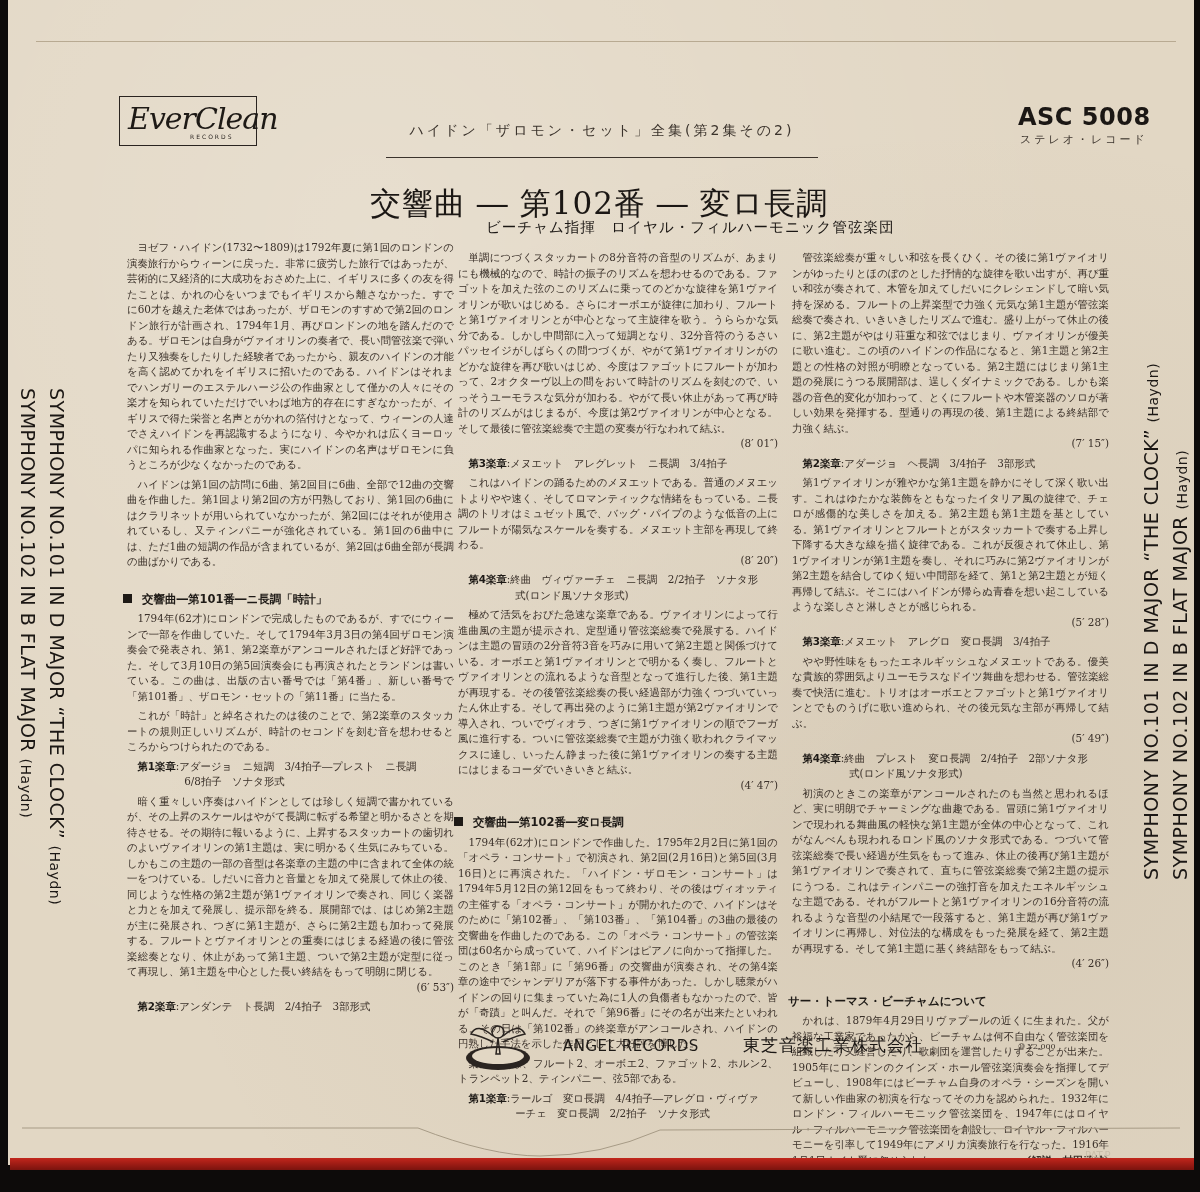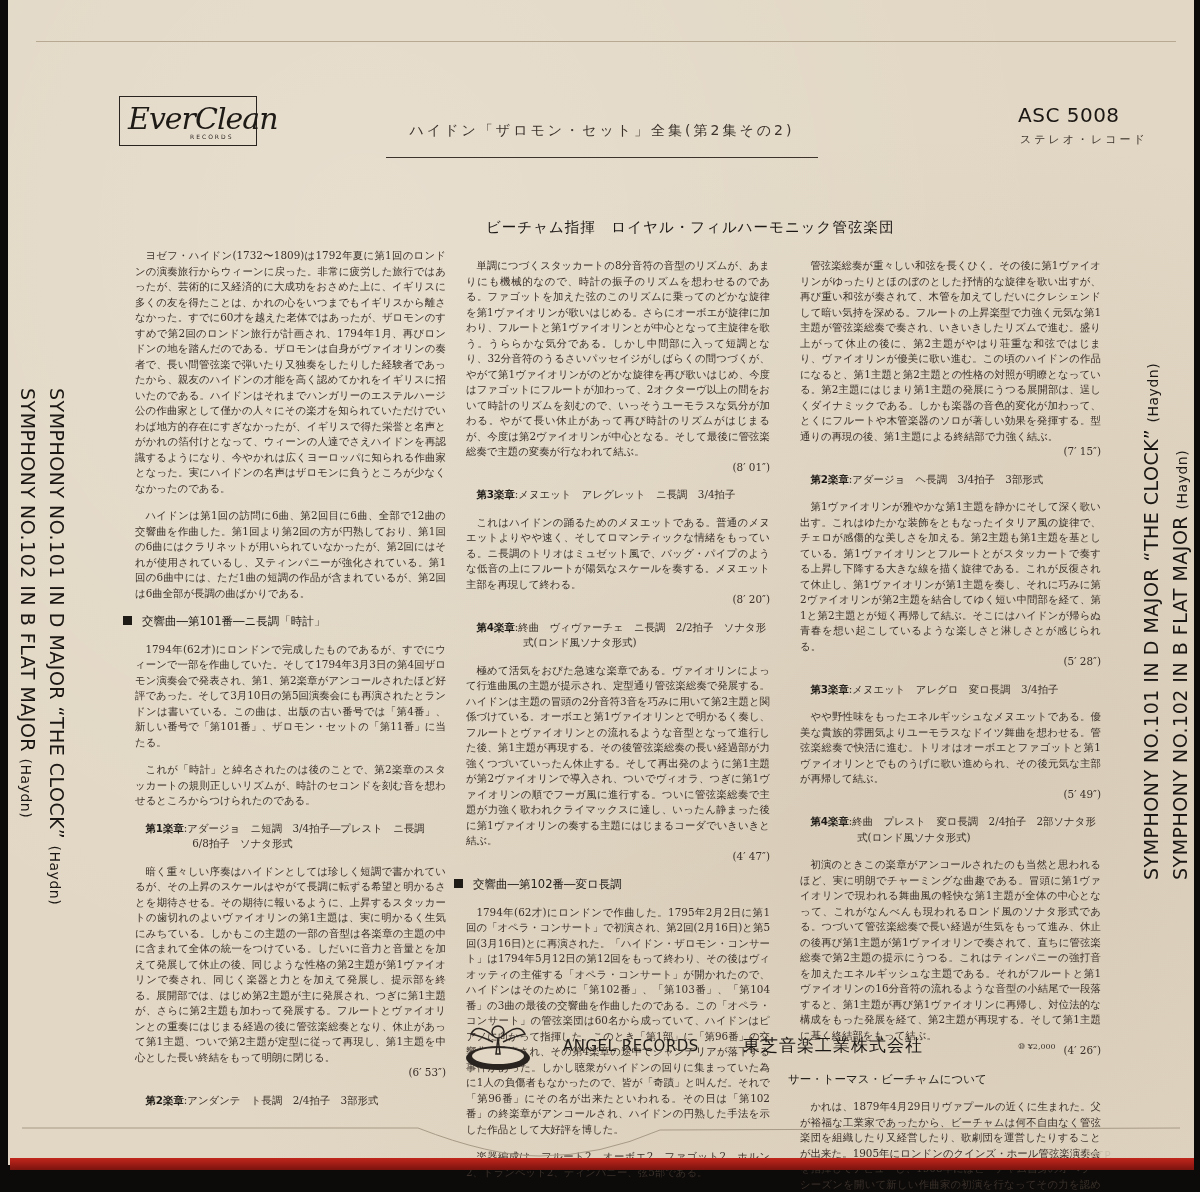--- a/index.html
+++ b/index.html
@@ -32,39 +32,39 @@
   .logo-sub { position:absolute; left:70px; top:36px; font-size:6px; letter-spacing:2px; font-family:"DejaVu Sans", sans-serif; }
 
   .series-title {
     position:absolute; left:378px; top:122px; width:432px;
     font-size:14px; letter-spacing:3px; color:#3b332c;
     border-bottom:1.3px solid #3b332c; padding-bottom:17px;
     text-align:center; font-family:"DejaVu Sans", sans-serif;
   }
   .catalog {
     position:absolute; left:1010px; top:103px; font-family:"DejaVu Sans", sans-serif;
-    font-weight:normal; font-size:20px; color:#1b1714; letter-spacing:0.5px;
+    font-weight:bold; font-size:24px; color:#1b1714; letter-spacing:0.5px;
   }
   .stereo { position:absolute; left:1012px; top:132px; font-size:11px; letter-spacing:3px; font-family:"DejaVu Sans", sans-serif; color:#3b332c; }
 
   .title-line { position:absolute; left:362px; font-size:31px; color:#1b1714; letter-spacing:1px; white-space:nowrap; }
   .title1 { top:150px; }
   .title2 { top:183px; }
   .conductor { position:absolute; left:478px; top:218px; font-size:14.5px; letter-spacing:1px; font-family:"DejaVu Sans", sans-serif; color:#1b1714; white-space:nowrap; }
 
   .col {
     position:absolute; top:236px;
     font-size:10.4px; line-height:15.5px; color:#3a3029;
     text-align:justify;
   }
-  .col p { margin:12px; text-indent:1em; }
+  .col p { margin:4px; text-indent:1em; }
   .col1 { left:115px; width:335px; }
   .col2 { left:446px; width:328px; top:246px; }
   .col3 { left:780px; width:325px; top:246px; }
-  .head { font-weight:normal; font-family:"DejaVu Sans", sans-serif; font-size:11.5px; margin:13px 0 2px; color:#1e1a16; }
+  .head { font-weight:bold; font-family:"DejaVu Sans", sans-serif; font-size:11.5px; margin:22px 0 2px; color:#1e1a16; }
   .head .sq { display:inline-block; width:9px; height:9px; background:#1e1a16; margin-right:10px; vertical-align:0px; }
   .mvt { margin:8px 0 0; padding-left:1em; text-indent:0 !important; }
   .mvt b { font-family:"DejaVu Sans", sans-serif; color:#1e1a16; }
   .mvt .cont { display:block; padding-left:4.5em; }
   .time { display:block; text-align:right; text-indent:0; }
   .credit { float:right; font-weight:bold; }
 
   .spine-left, .spine-right {
     position:absolute; font-family:"DejaVu Sans", sans-serif; font-size:19px; letter-spacing:0.5px;
     white-space:nowrap; color:#1b1714; transform-origin:left top;
@@ -87,20 +87,21 @@
 
   <div class="logo-box">
     <span class="logo-script">EverClean</span>
     <span class="logo-sub">RECORDS</span>
   </div>
 
   <div class="series-title">ハイドン「ザロモン・セット」全集(第2集その2)</div>
   <div class="catalog">ASC 5008</div>
   <div class="stereo">ステレオ・レコード</div>
 
+  <div class="title-line title2">交響曲 ― 第102番 ― 変ロ長調</div>
   <div class="conductor">ビーチャム指揮　ロイヤル・フィルハーモニック管弦楽団</div>
 
   <div class="spine-left">
     <div><span>SYMPHONY NO.101 IN D MAJOR “THE CLOCK”</span> <small>(Haydn)</small></div>
     <div><span>SYMPHONY NO.102 IN B FLAT MAJOR</span> <small>(Haydn)</small></div>
   </div>
 
   <div class="spine-right">
     <div><span>SYMPHONY NO.101 IN D MAJOR “THE CLOCK”</span> <small>(Haydn)</small></div>
     <div><span>SYMPHONY NO.102 IN B FLAT MAJOR</span> <small>(Haydn)</small></div>

